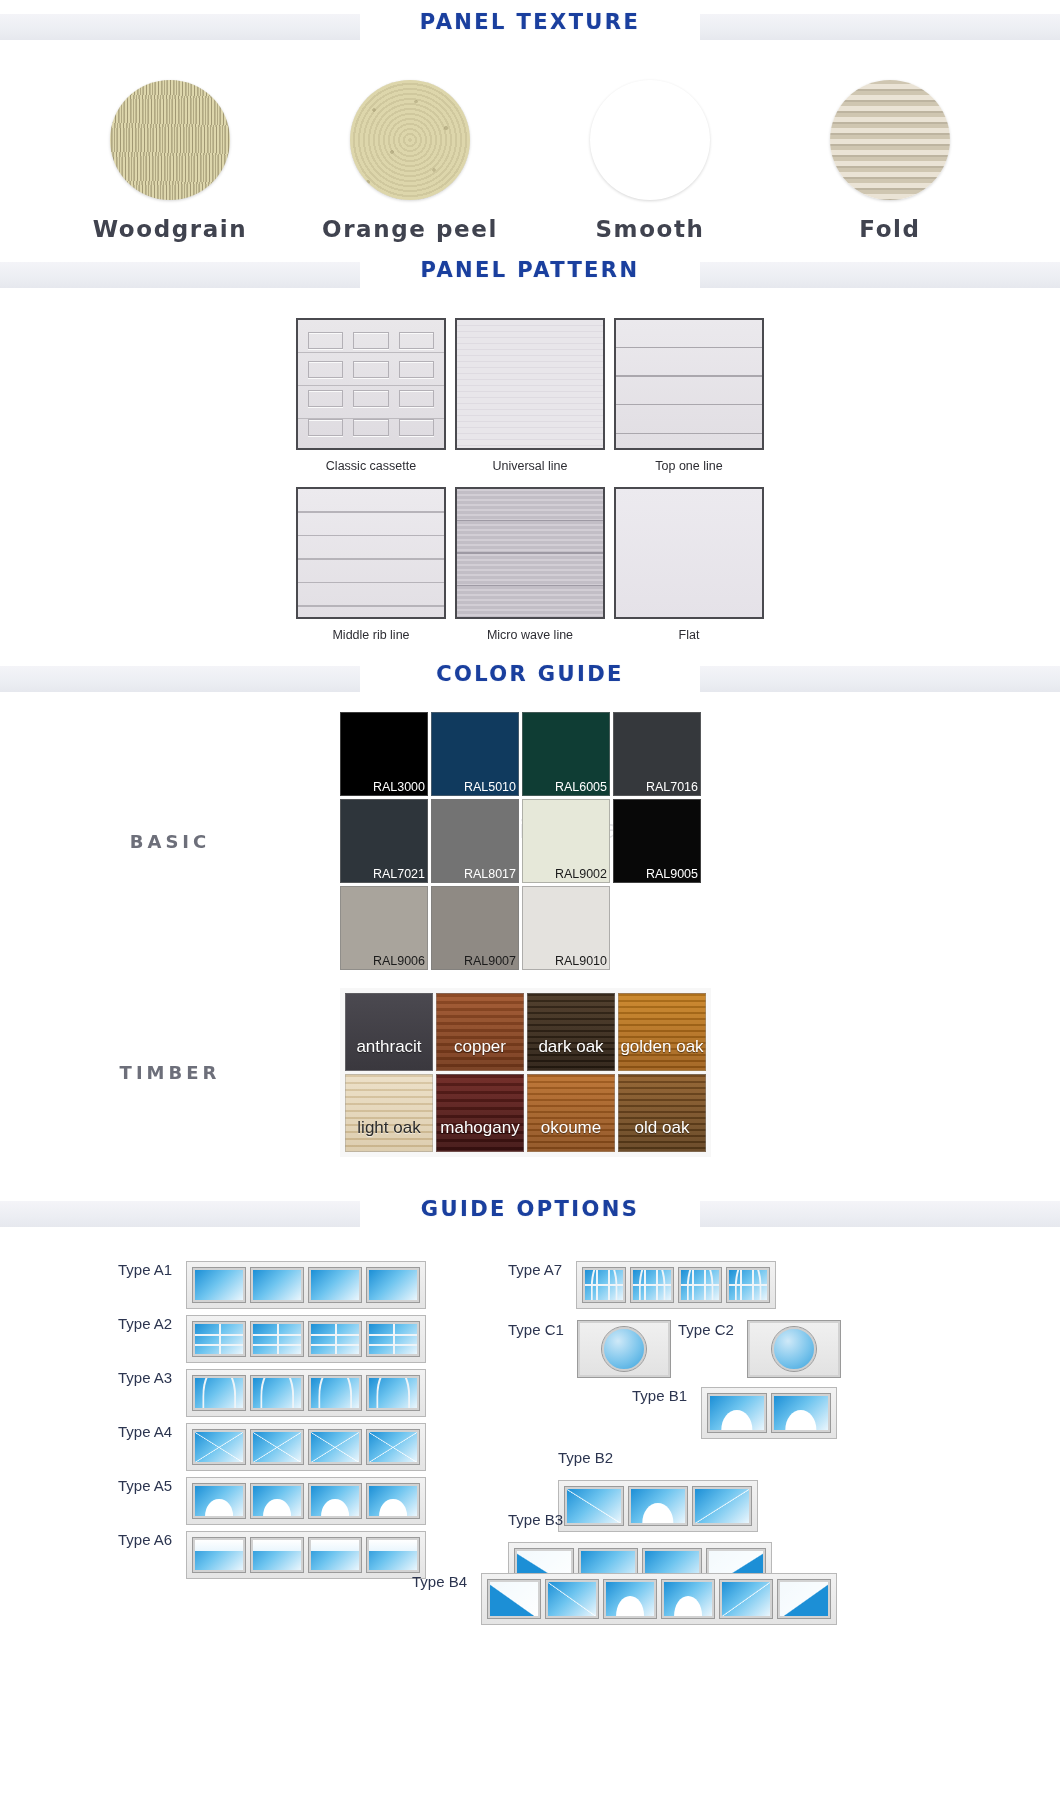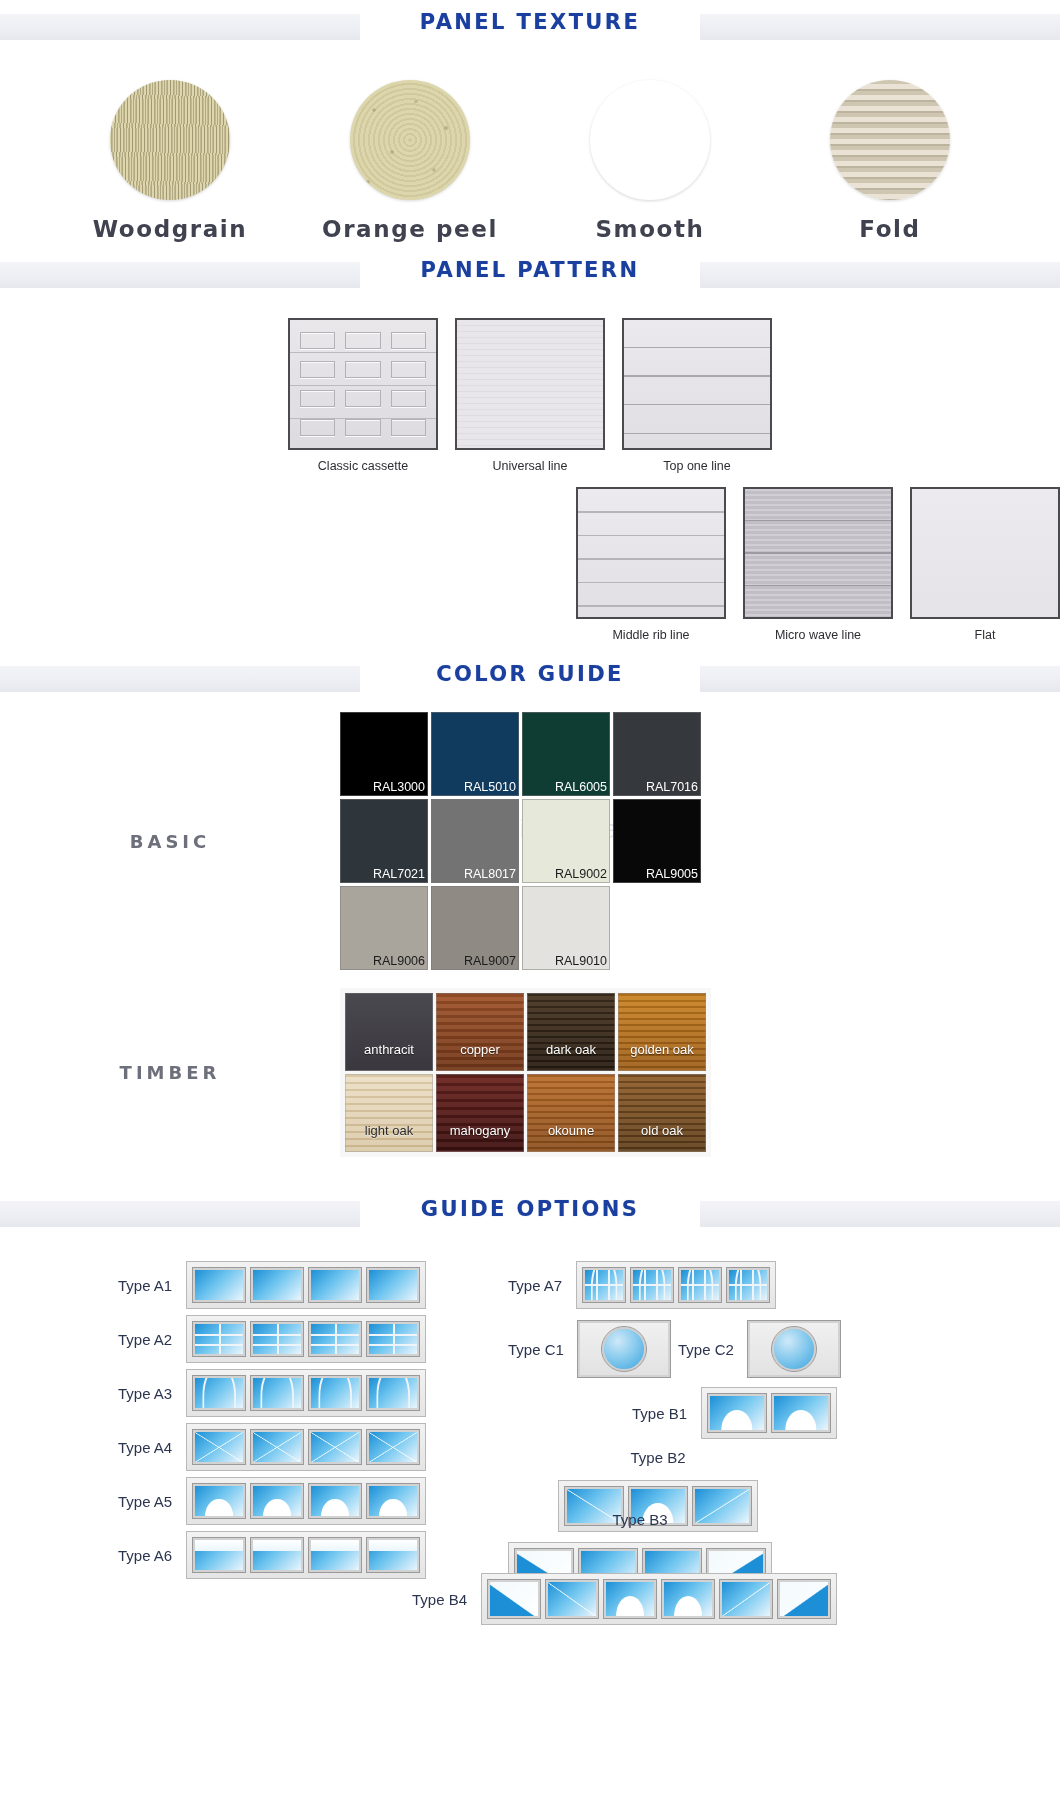--- a/index.html
+++ b/index.html
@@ -100,23 +100,23 @@
     font-size: 23px;
     letter-spacing: 1.6px;
     color: #40434f;
   }
 
   
   .pattern-wrap { padding: 26px 0 10px 0; }
   .pattern-row {
     display: flex;
     justify-content: center;
-    gap: 17px;
-  }
-  .pattern-row.r2 { margin-top: 14px; justify-content: flex-end; }
+    gap: 9px;
+  }
+  .pattern-row.r2 { margin-top: 14px; justify-content: center; }
   .pattern-item { width: 150px; }
   .pattern-box {
     height: 132px;
     border: 2px solid #4a4a4f;
     position: relative;
     overflow: hidden;
     background: #e6e4e8;
   }
   .pat-cassette {
     background:
@@ -233,21 +233,21 @@
   .wood {
     height: 78px;
     position: relative;
     border: 1px solid rgba(150,150,150,.4);
   }
   .wood span {
     position: absolute;
     left: 0; right: 0;
     bottom: 13px;
     text-align: center;
-    font-size: 13px;
+    font-size: 17px;
     color: #ffffff;
     font-family: "Liberation Sans", sans-serif;
     text-shadow: 0 1px 1px rgba(0,0,0,.55);
   }
   .wood.light span { color: #2b2b2b; text-shadow: 0 1px 1px rgba(255,255,255,.7); }
 
   .watermark {
     position: absolute;
     left: 0; right: 0;
     top: 118px;
@@ -257,21 +257,21 @@
     letter-spacing: 1px;
     pointer-events: none;
     font-family: "Liberation Sans", sans-serif;
   }
 
   
   .win-area { position: relative; padding-top: 24px; height: 600px; }
   .win-row {
     position: absolute;
     display: flex;
-    align-items: center;
+    align-items: flex-start;
     gap: 14px;
   }
   .win-label {
     font-size: 15px;
     color: #2c3550;
     font-family: "Liberation Sans", sans-serif;
     white-space: nowrap;
   }
   .win-frame {
     background: linear-gradient(180deg,#f2f2f2,#e4e4e4);

